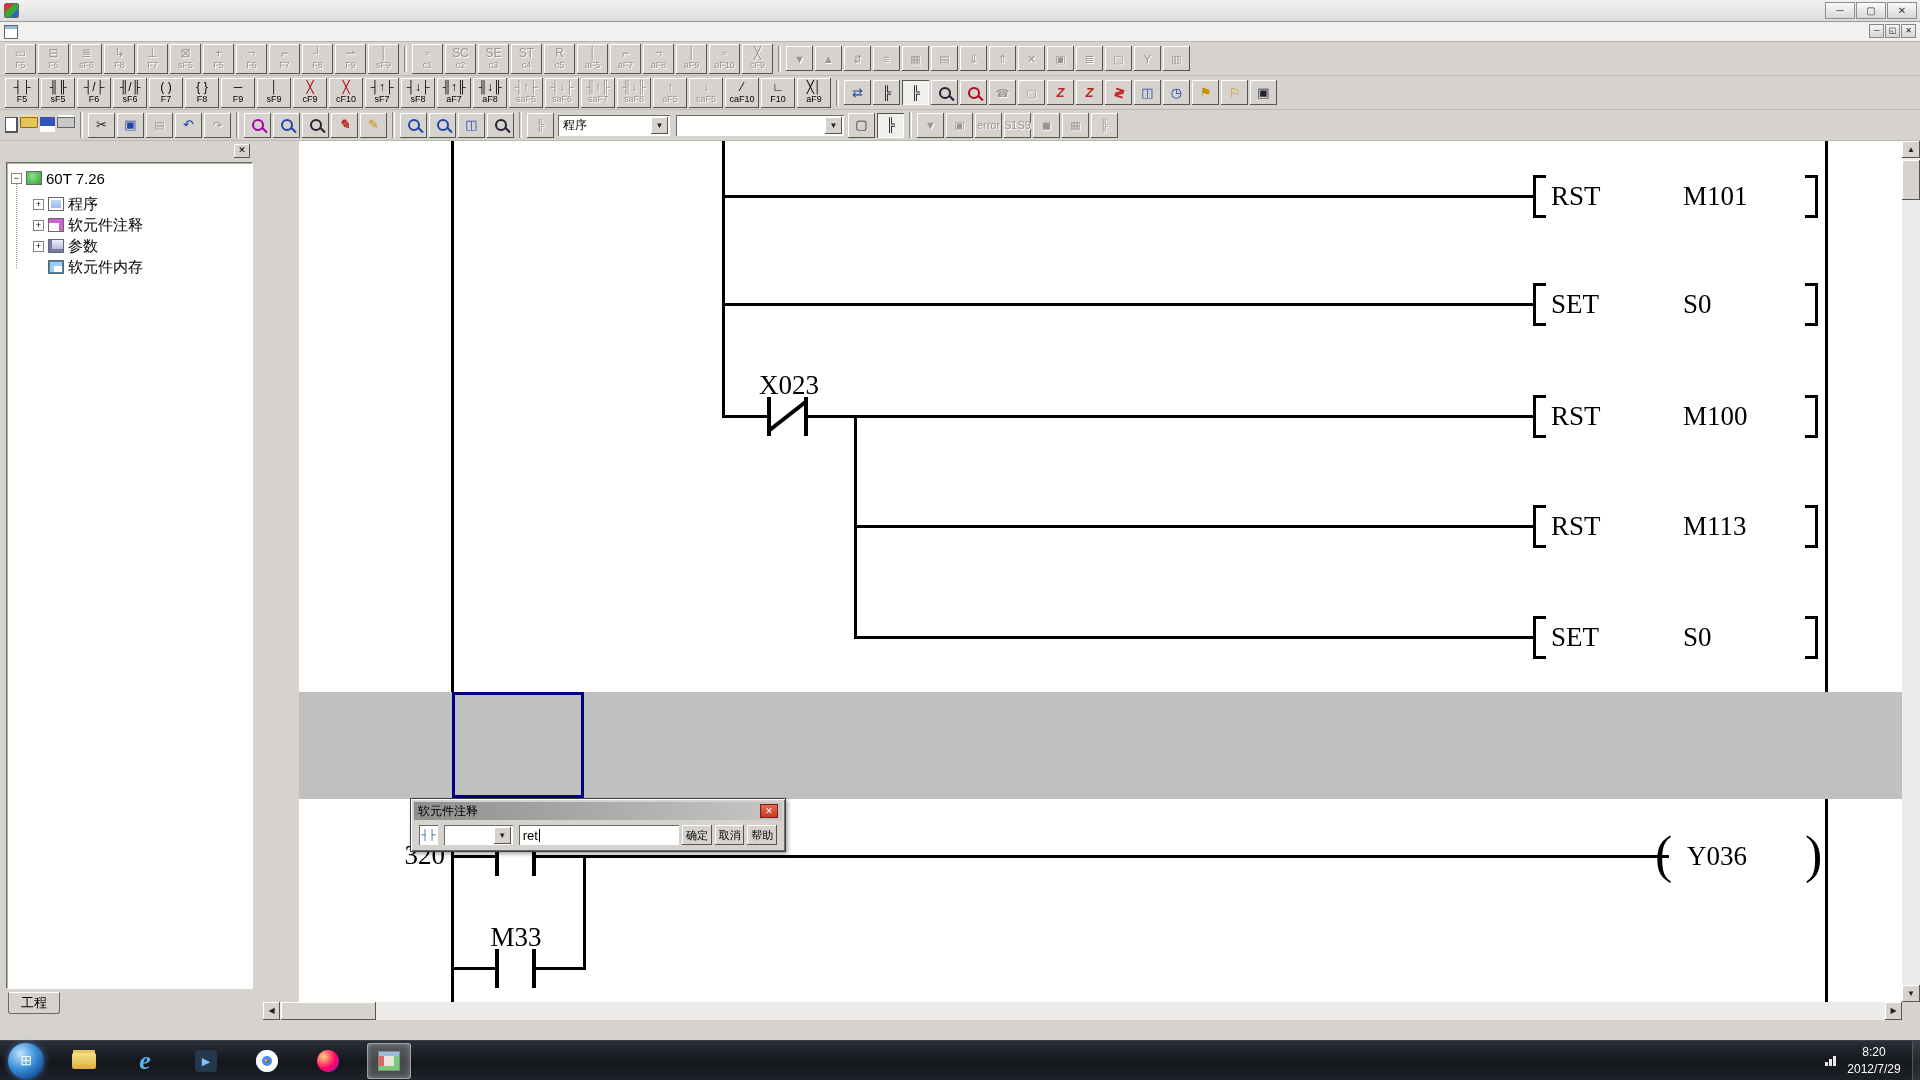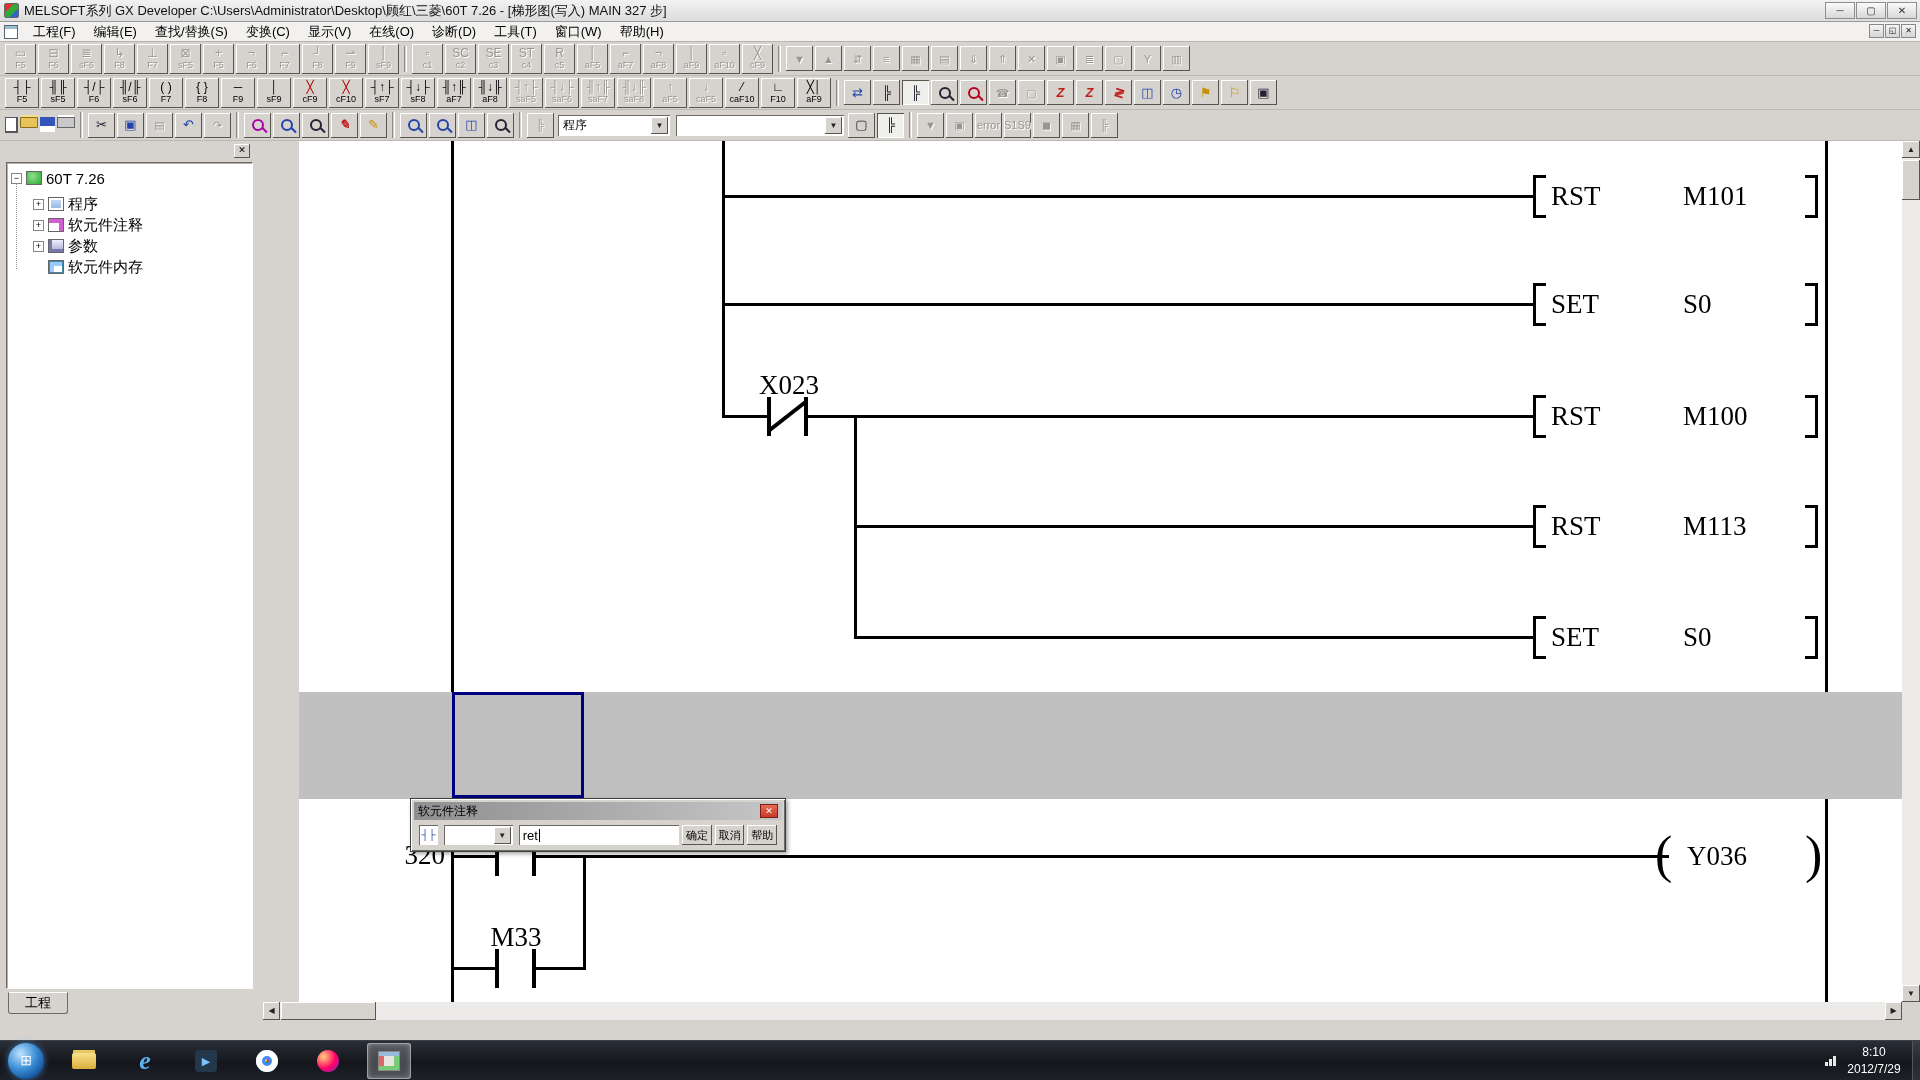--- a/index.html
+++ b/index.html
@@ -79,21 +79,21 @@
   .trow { position:absolute; left:0; height:20px; display:flex; align-items:center; font-size:15px; color:#000; }
   .expander { width:11px; height:11px; background:#fff; border:1px solid #848484;
     font-size:9px; line-height:9px; text-align:center; color:#000; }
   .tico { width:16px; height:14px; margin:0 4px; border:1px solid #666; }
   .ti-root-ico { background:radial-gradient(circle at 40% 35%,#8fe08f,#2fa832); }
   .ti-prog .tico { background:linear-gradient(#cfe2ff,#8fb0e0); box-shadow:inset 0 0 0 2px #fff; }
   .ti-cmt .tico { background:#fff; box-shadow:inset -4px 4px 0 #d060d0; }
   .ti-par .tico { background:linear-gradient(#eef,#aac); box-shadow:inset 3px -3px 0 #77a; }
   .ti-mem .tico { background:#fff; box-shadow:inset 0 0 0 1px #48a, inset 5px 5px 0 #9cf; }
   .dotv { position:absolute; border-left:1px dotted #9a9a9a; width:0; }
-  #proj-tab { position:absolute; left:8px; top:851px; width:60px; height:22px; background:#d6d3ce;
+  #proj-tab { position:absolute; left:8px; top:851px; width:52px; height:22px; background:#d6d3ce;
     border:1px solid #6d6a65; border-top:1px solid #fff; border-radius:0 0 3px 3px;
     font-size:13px; text-align:center; line-height:20px; }
 
   
   #canvas { position:absolute; left:263px; top:0; width:1639px; height:861px; background:#fff; overflow:hidden;margin-left:36px; }
   .lline { position:absolute; background:#000; }
   .ltxt { position:absolute; font-family:"Liberation Serif",serif; font-size:27px; color:#000;
     height:44px; line-height:44px; white-space:nowrap; }
   .lbrk-l { position:absolute; width:13px; height:43px; border:3px solid #000; border-right:none; }
   .lbrk-r { position:absolute; width:13px; height:43px; border:3px solid #000; border-left:none; }
@@ -161,31 +161,29 @@
   #clock { position:absolute; right:10px; top:3px; width:72px; text-align:center; color:#fff; font-size:12px; line-height:17px; }
   #peek { position:absolute; right:0; top:0; width:8px; height:40px; background:rgba(255,255,255,.08); border-left:1px solid #555; }
 </style>
 </head>
 <body>
 
 <div id="app">
 
   <div id="titlebar">
     <span class="app-ico"></span>
-    <span id="title-text">MELSOFT系列 GX Developer C:\Users\Administrator\Desktop\顾红\三菱\60T 7.26 - [梯形图(写入)    MAIN    327 步]</span>
     <span id="winbtns">
       <span class="wbtn">─</span>
       <span class="wbtn">▢</span>
       <span class="wbtn">✕</span>
     </span>
   </div>
 
   <div id="menubar">
     <span class="mdi-ico"></span>
-    <span><span class="menu-item">工程(F)</span><span class="menu-item">编辑(E)</span><span class="menu-item">查找/替换(S)</span><span class="menu-item">变换(C)</span><span class="menu-item">显示(V)</span><span class="menu-item">在线(O)</span><span class="menu-item">诊断(D)</span><span class="menu-item">工具(T)</span><span class="menu-item">窗口(W)</span><span class="menu-item">帮助(H)</span></span>
     <span id="mdibtns">
       <span class="mdibtn">─</span>
       <span class="mdibtn">◱</span>
       <span class="mdibtn">✕</span>
     </span>
   </div>
 
   <div id="tb1" class="tbrow">
     <span style="display:flex">
         <span class="tbtn dis">
@@ -757,18 +755,18 @@
       </div>
     <div id="tray">
       <span><span class="tray-ico"></span><span class="tray-ico"></span><span class="tray-ico"></span><span class="tray-ico"></span></span>
       <span class="netbars">
           <b style="height:4px"></b>
           <b style="height:7px"></b>
           <b style="height:10px"></b>
         </span>
     </div>
     <div id="clock">
-      <div>8:10</div>
+      <div>8:20</div>
       <div>2012/7/29</div>
     </div>
     <div id="peek"></div>
   </div>
 </div>
 
 </body></html>

